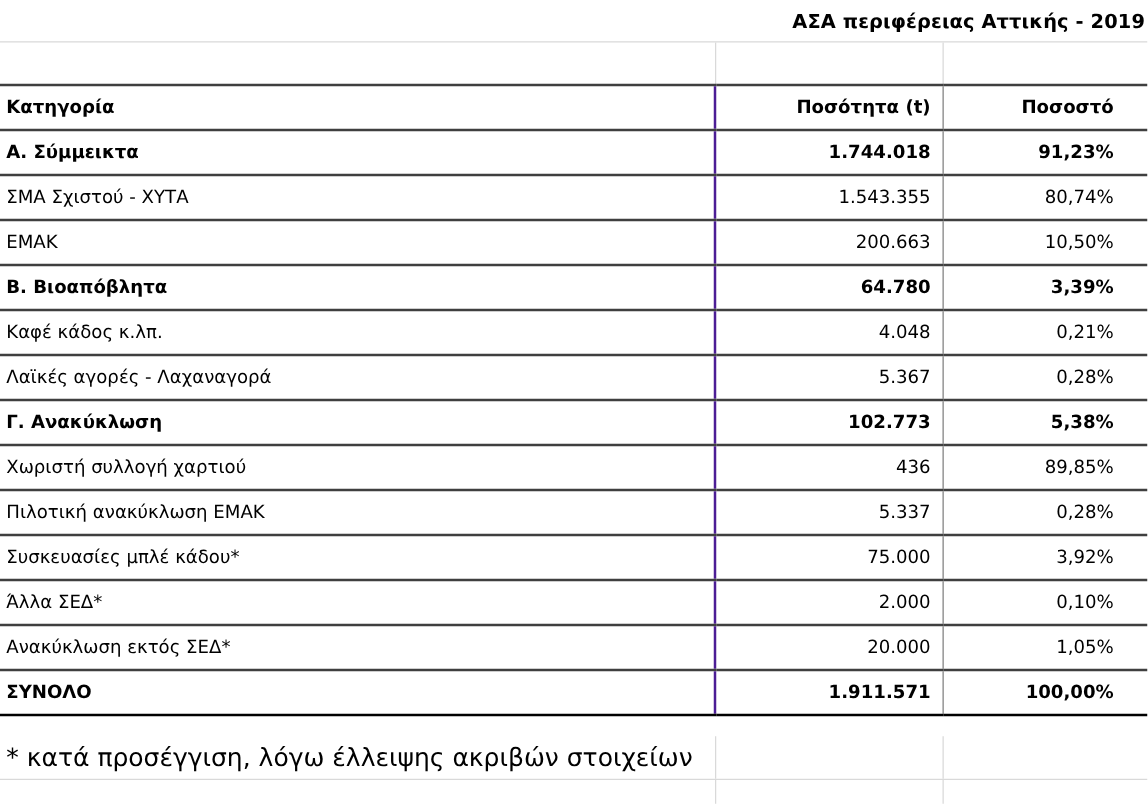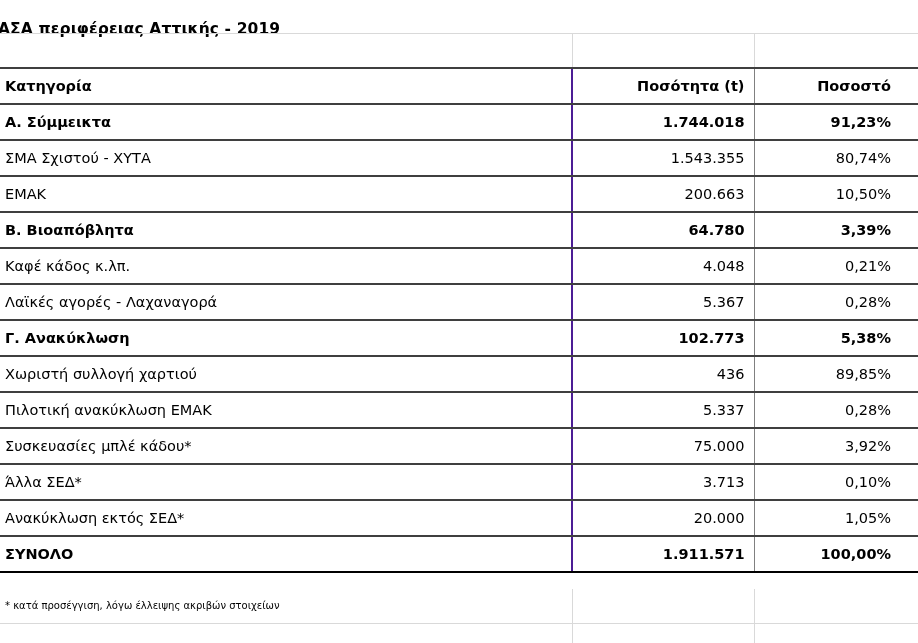--- a/index.html
+++ b/index.html
@@ -21,26 +21,26 @@
     position: relative;
     width: 918px;
     height: 643px;
     box-sizing: border-box;
   }
 
   
   .title-row {
     position: absolute;
     left: 0;
-    top: 12px;
+    top: 0;
     width: 918px;
     height: 33px;
     display: flex;
     align-items: center;
-    justify-content: flex-start;
+    justify-content: flex-end;
   }
   .title-text {
     font-size: 15.5px;
     font-weight: bold;
     letter-spacing: 0.1px;
     
     transform: translateX(-2px);
     white-space: nowrap;
   }
 
@@ -141,21 +141,21 @@
     width: 918px;
     height: 34px;
     box-sizing: border-box;
   }
   .footnote-text {
     position: absolute;
     left: 5px;
     top: 0;
     height: 34px;
     line-height: 34px;
-    font-size: 10px;
+    font-size: 20px;
     white-space: nowrap;
   }
   .footnote-row .gl,
   .tail-row .gl {
     position: absolute;
     top: 0;
     width: 1px;
     background: #d9d9d9;
   }
   .footnote-row .gl { height: 34px; }
@@ -248,21 +248,21 @@
           <td class="qty">5.337</td>
           <td class="pct">0,28%</td>
         </tr>
         <tr class="data-row">
           <td class="cat">Συσκευασίες μπλέ κάδου*</td>
           <td class="qty">75.000</td>
           <td class="pct hl">3,92%</td>
         </tr>
         <tr class="data-row">
           <td class="cat">Άλλα ΣΕΔ*</td>
-          <td class="qty">3.713</td>
+          <td class="qty">2.000</td>
           <td class="pct">0,10%</td>
         </tr>
         <tr class="data-row">
           <td class="cat">Ανακύκλωση εκτός ΣΕΔ*</td>
           <td class="qty">20.000</td>
           <td class="pct">1,05%</td>
         </tr>
         <tr class="total">
           <td class="cat">ΣΥΝΟΛΟ</td>
           <td class="qty">1.911.571</td>

